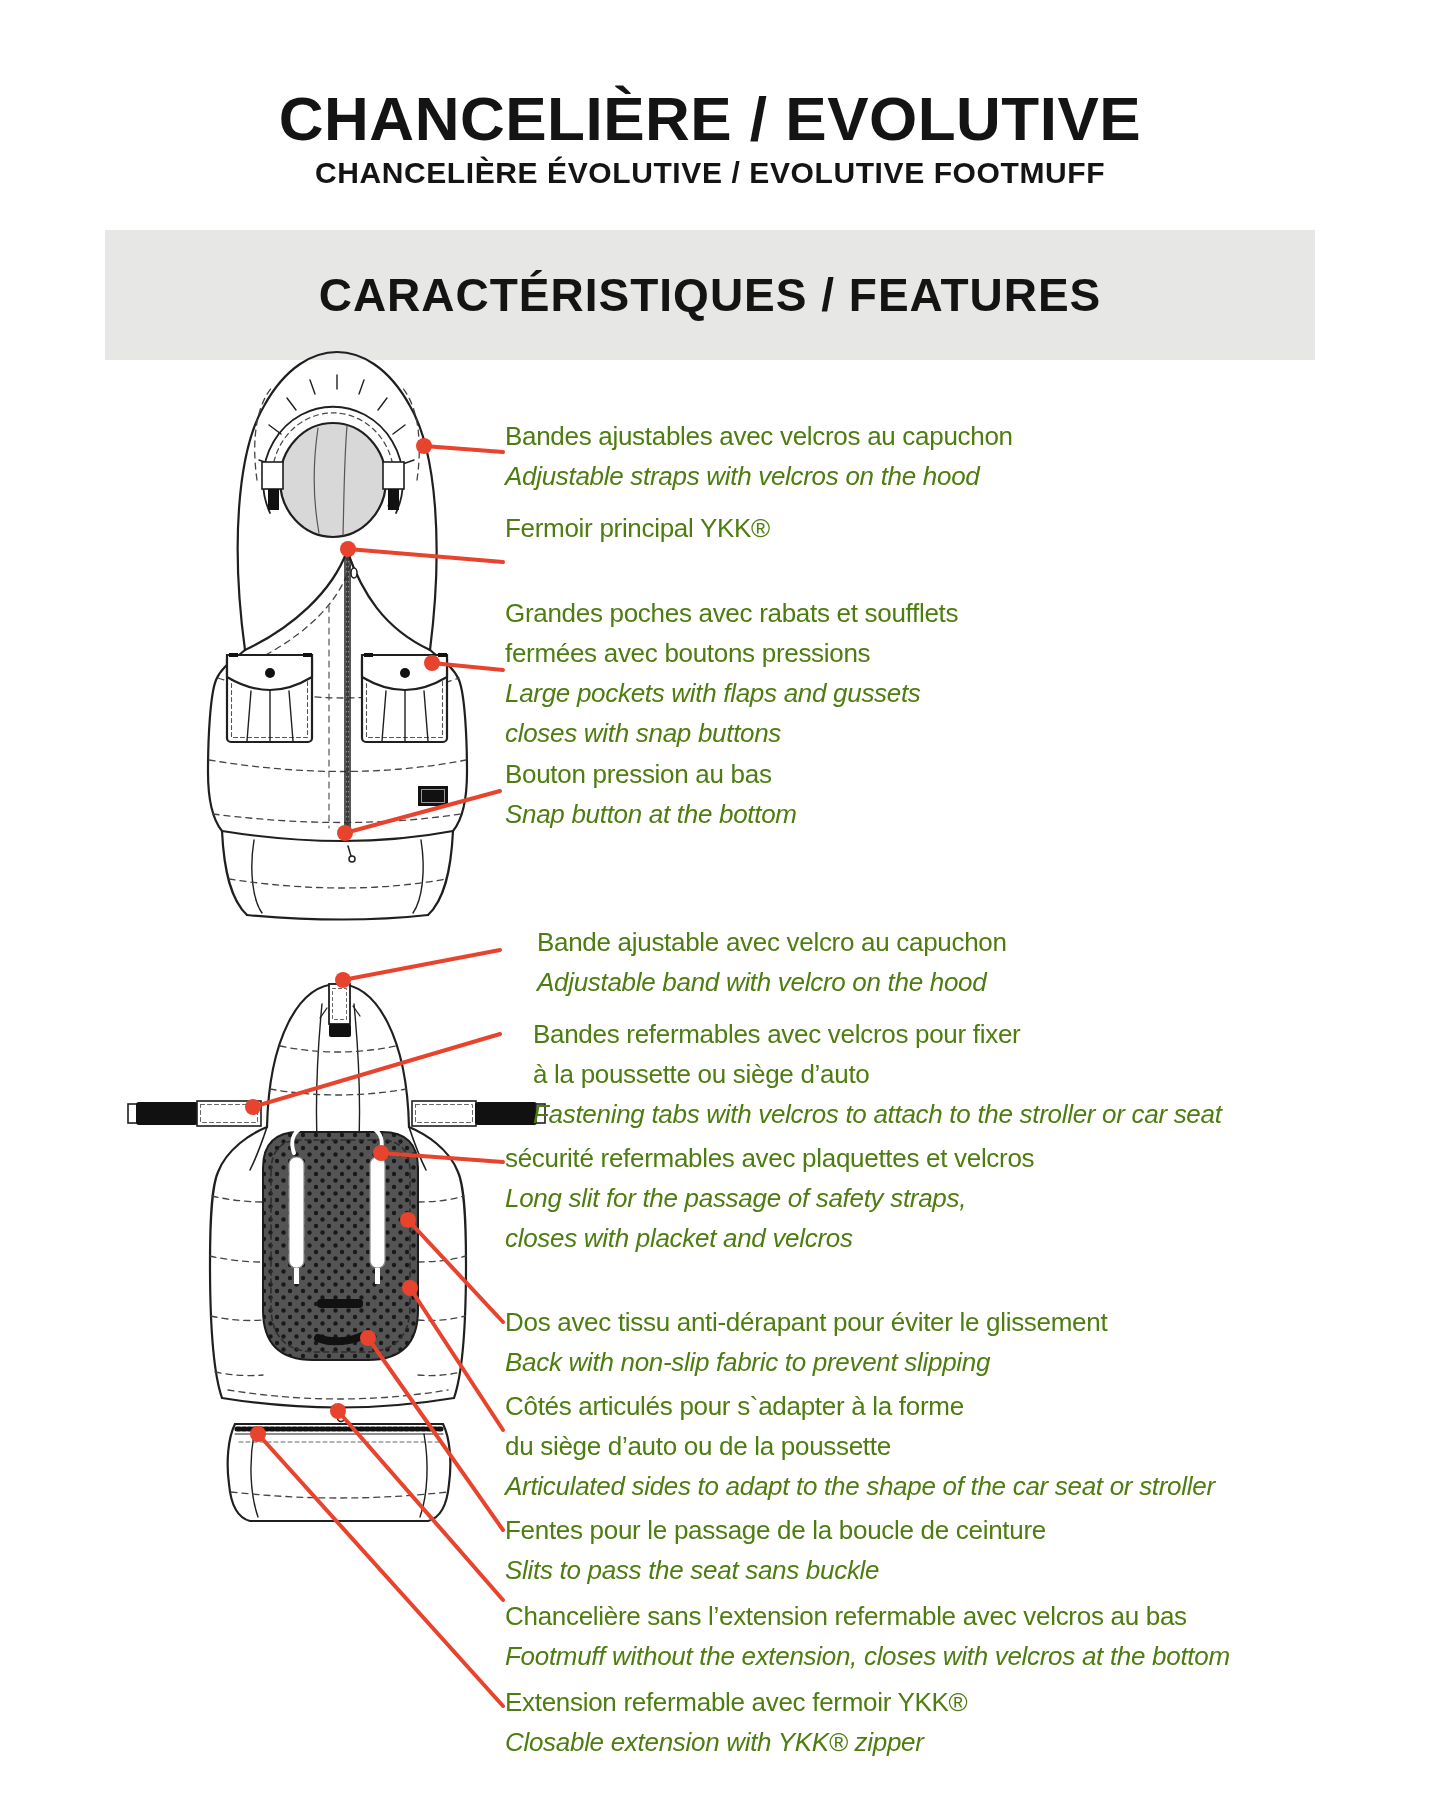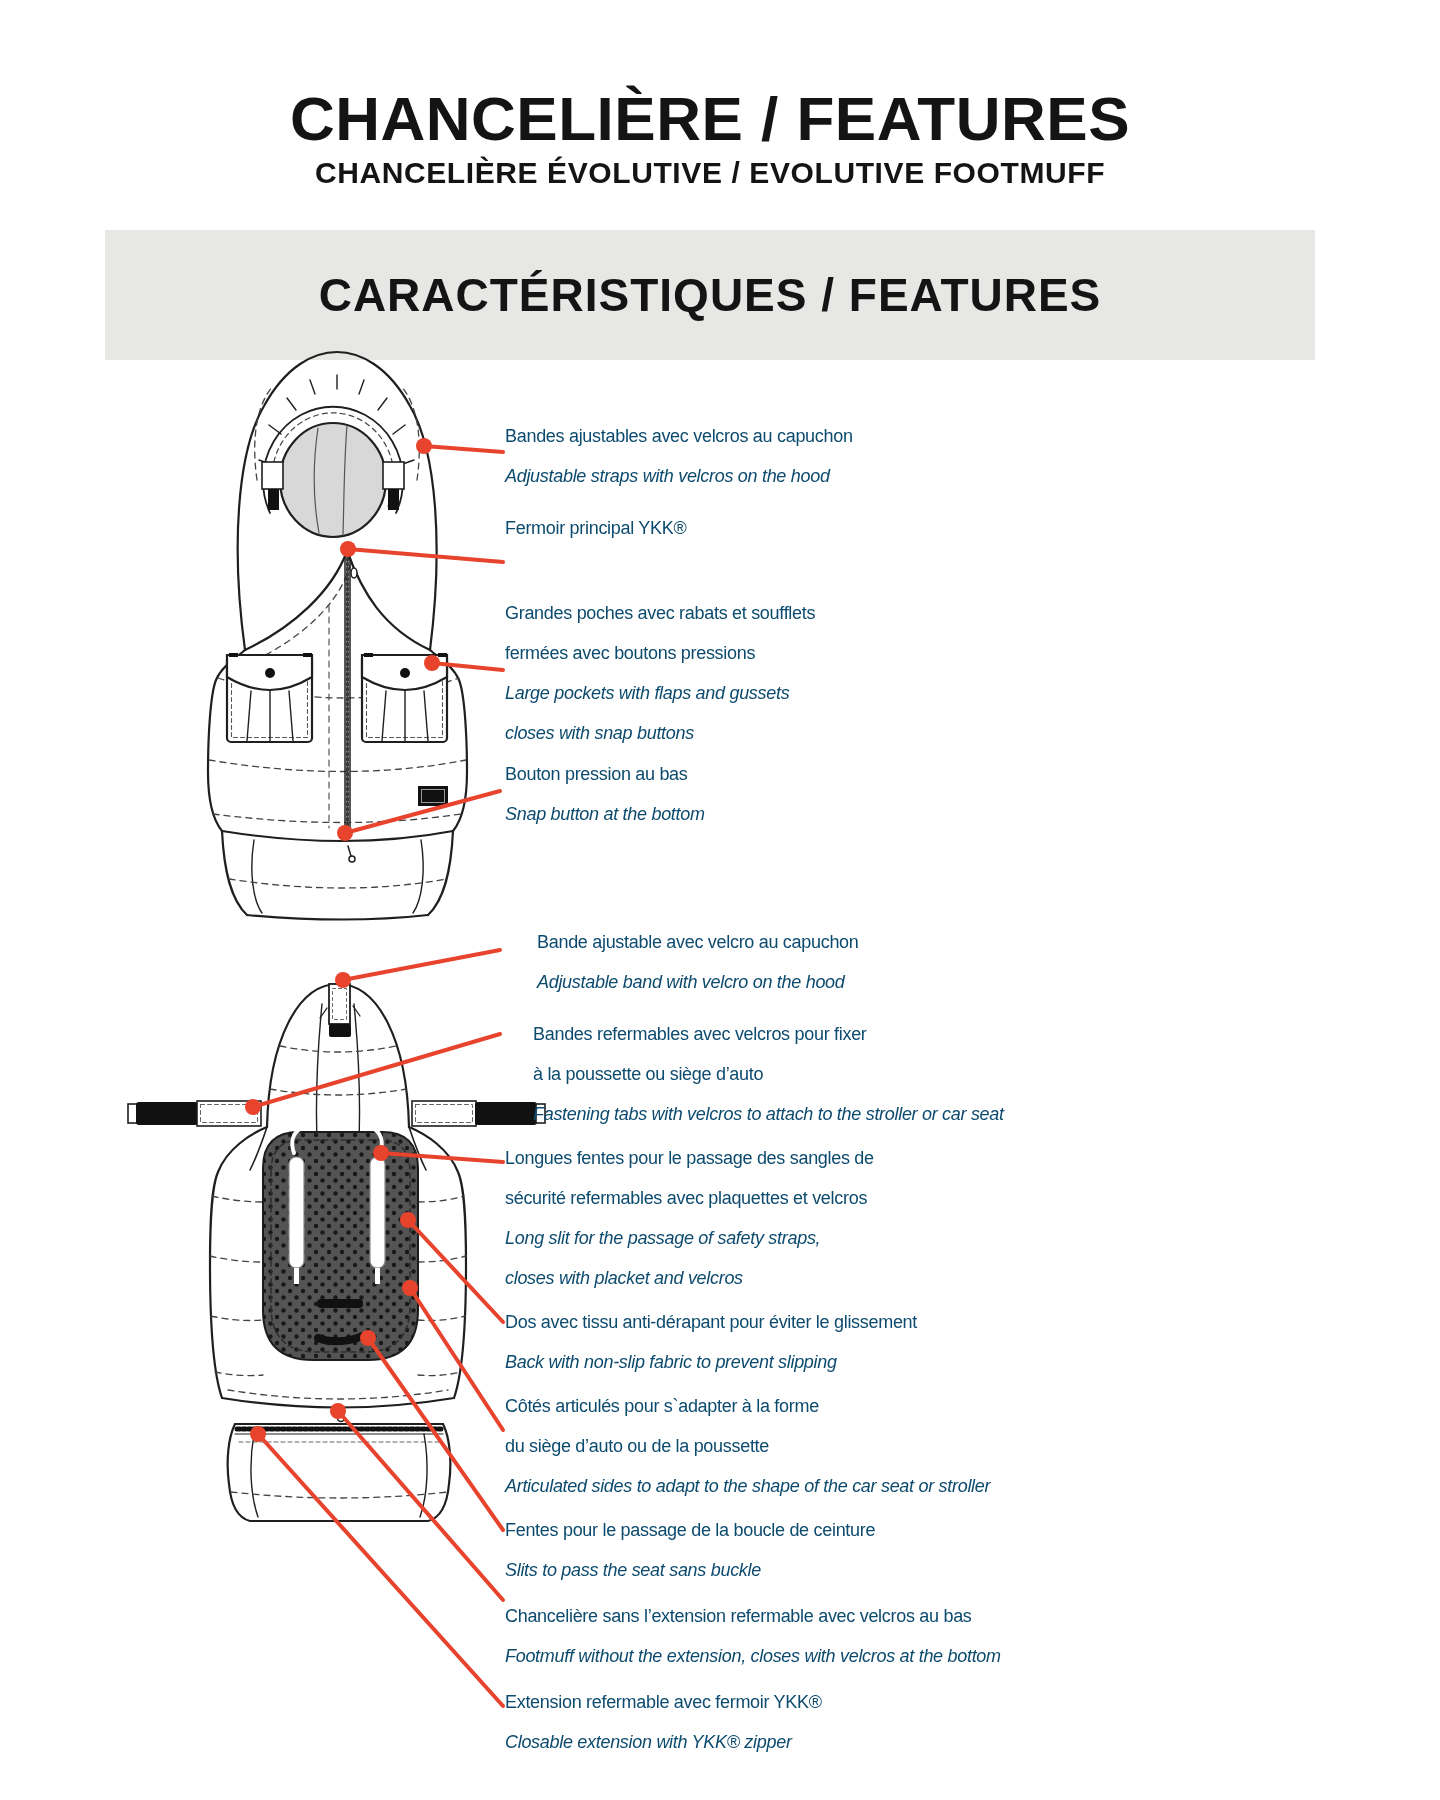--- a/index.html
+++ b/index.html
@@ -11,30 +11,30 @@
   #title { top:84px; font-size:62px; font-weight:700; letter-spacing:0.5px; line-height:70px; }
   #subtitle { top:158px; font-size:30px; font-weight:700; letter-spacing:0.6px; line-height:30px; }
   #banner { position:absolute; left:105px; top:230px; width:1210px; height:130px; }
   #banner-heading {
     width:100%; height:100%; display:flex; align-items:center; justify-content:center;
     font-size:46px; font-weight:700; letter-spacing:1px;border-radius:26px;
   }
   #art-layer { position:absolute; left:0; top:0; width:1440px; height:1800px; }
   .feature-label { position:absolute; left:505px; }
   .feature-label .line {
-    font-size:18px; line-height:40px; letter-spacing:-0.3px; white-space:nowrap; color:#0c4a6e;
+    font-size:26px; line-height:40px; letter-spacing:-0.3px; white-space:nowrap; color:#4d7c0f;
   }
   .feature-label .en { font-style:italic; }
 </style>
 </head>
 <body>
 
 <div id="page">
 
-  <div class="hdr" id="title">CHANCELIÈRE / FEATURES</div>
+  <div class="hdr" id="title">CHANCELIÈRE / EVOLUTIVE</div>
   <div class="hdr" id="subtitle">CHANCELIÈRE ÉVOLUTIVE / EVOLUTIVE FOOTMUFF</div>
 
   <div id="banner" style="background: rgb(231, 231, 229);">
     <div id="banner-heading">CARACTÉRISTIQUES / FEATURES</div>
   </div>
 
   <svg id="art-layer" viewBox="0 0 1440 1800">
     <defs>
       <pattern id="dotp" patternUnits="userSpaceOnUse" width="13" height="13">
         <circle cx="4" cy="4" r="2.2" fill="#181818"></circle>
@@ -251,21 +251,20 @@
       <div class="feature-label" style="top: 922px; margin-left: 32px;">
         <div class="line fr">Bande ajustable avec velcro au capuchon</div>
         <div class="line en">Adjustable band with velcro on the hood</div>
       </div>
       <div class="feature-label" style="top: 1014px; margin-left: 28px;">
         <div class="line fr">Bandes refermables avec velcros pour fixer</div>
         <div class="line fr">à la poussette ou siège d’auto</div>
         <div class="line en">Fastening tabs with velcros to attach to the stroller or car seat</div>
       </div>
       <div class="feature-label" style="top: 1138px;">
-        <div class="line fr">Longues fentes pour le passage des sangles de</div>
         <div class="line fr">sécurité refermables avec plaquettes et velcros</div>
         <div class="line en">Long slit for the passage of safety straps,</div>
         <div class="line en">closes with placket and velcros</div>
       </div>
       <div class="feature-label" style="top: 1302px;">
         <div class="line fr">Dos avec tissu anti-dérapant pour éviter le glissement</div>
         <div class="line en">Back with non-slip fabric to prevent slipping</div>
       </div>
       <div class="feature-label" style="top: 1386px;">
         <div class="line fr">Côtés articulés pour s`adapter à la forme</div>

